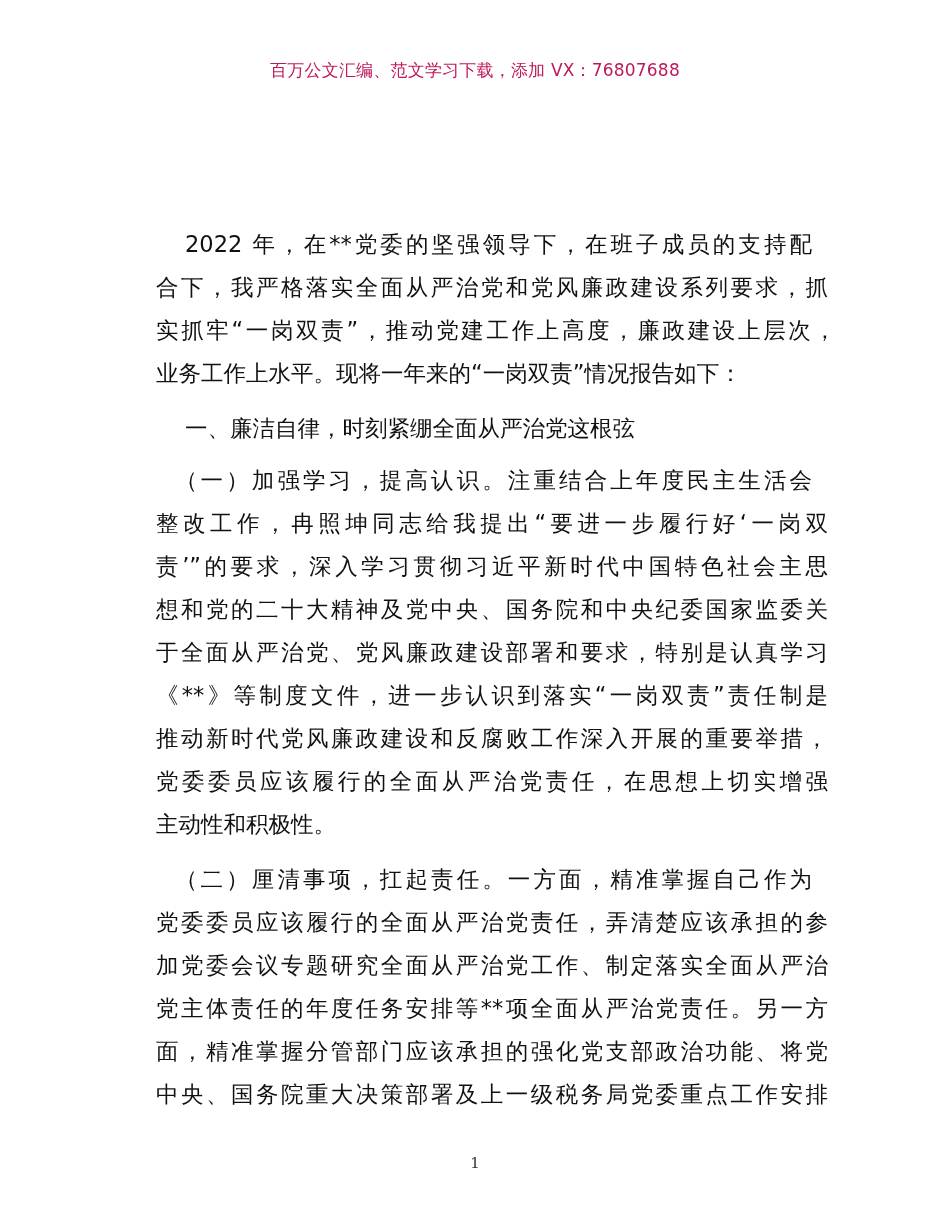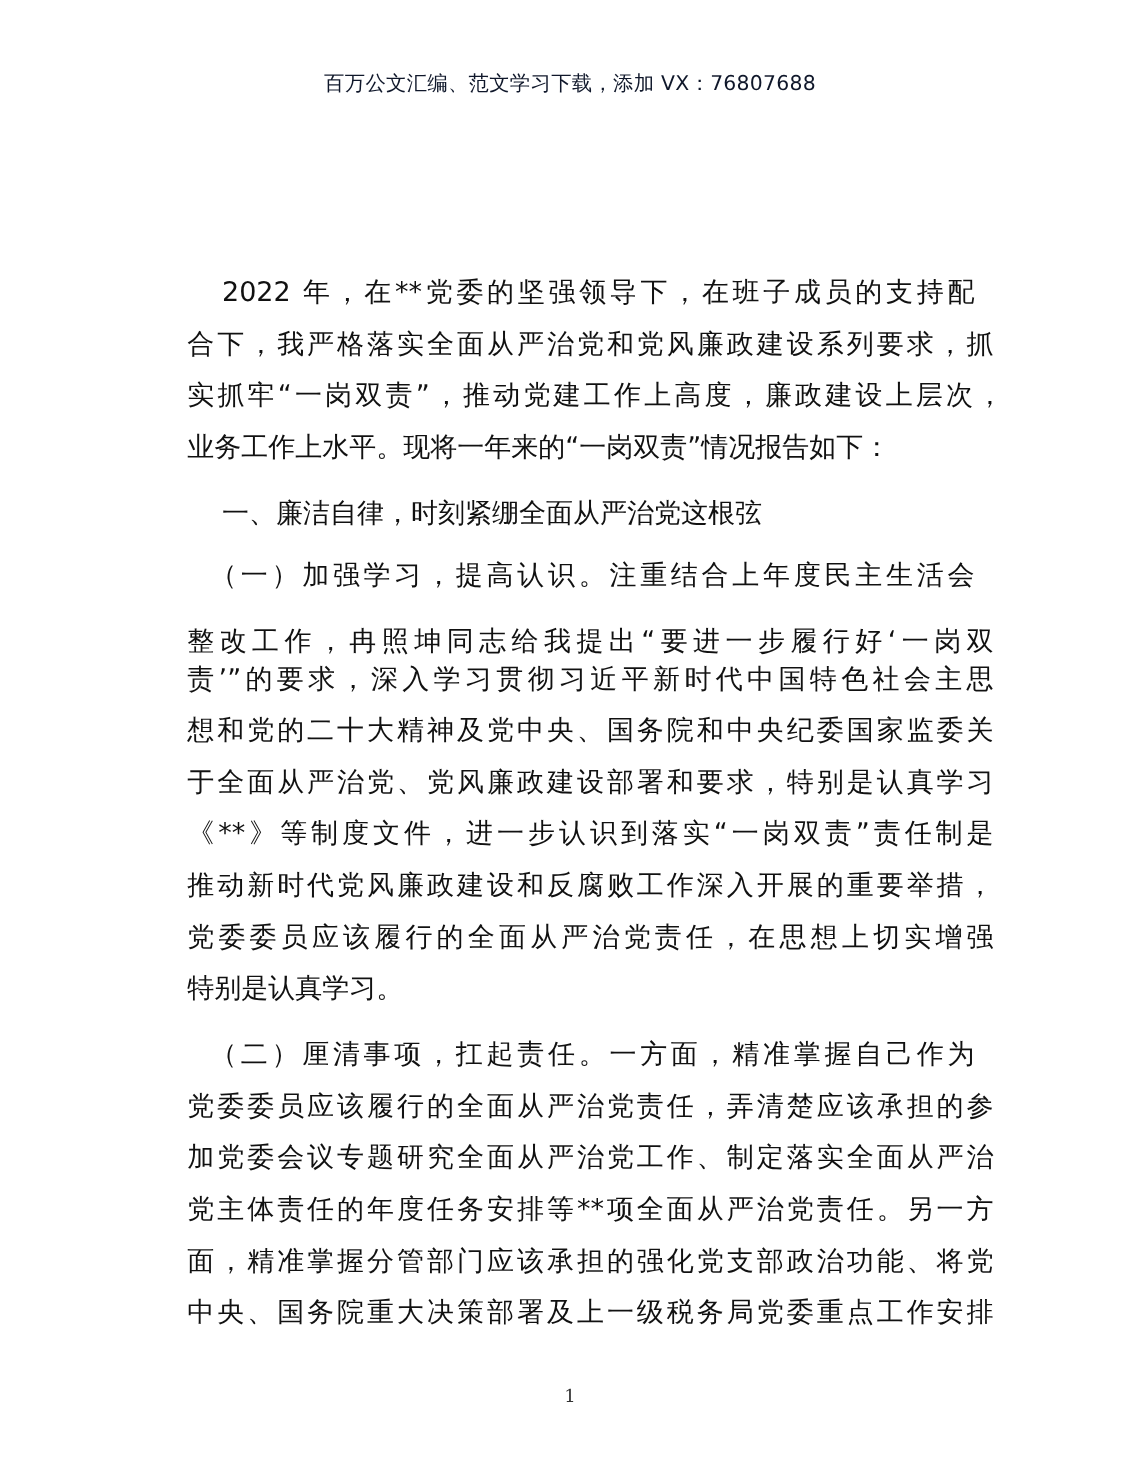--- a/index.html
+++ b/index.html
@@ -22,21 +22,21 @@
       background: #ffffff;
     }
     .watermark-header {
       position: absolute;
       top: 58px;
       left: 0;
       width: 950px;
       text-align: center;
       font-size: 17px;
       line-height: 24px;
-      color: #0f172a;
+      color: #be185d;
       letter-spacing: 0.2px;
     }
     .doc-title {
       position: absolute;
       top: 168px;
       left: 0;
       width: 950px;
       text-align: center;
       font-size: 28px;
       line-height: 40px;
@@ -83,28 +83,28 @@
 
   <div class="body-text" style="top:0;">
     <div class="line justify" style="top:228px; left:45px; width:627px;">2022 年，在**党委的坚强领导下，在班子成员的支持配</div>
     <div class="line justify" style="top:271px;">合下，我严格落实全面从严治党和党风廉政建设系列要求，抓</div>
     <div class="line justify" style="top:314px; width:680px;">实抓牢“一岗双责”，推动党建工作上高度，廉政建设上层次，</div>
     <div class="line" style="top:357px;">业务工作上水平。现将一年来的“一岗双责”情况报告如下：</div>
 
     <div class="line" style="top:412px; left:45px;">一、廉洁自律，时刻紧绷全面从严治党这根弦</div>
 
     <div class="line justify" style="top:464px; left:35px; width:637px;">（一）加强学习，提高认识。注重结合上年度民主生活会</div>
-    <div class="line justify" style="top:507px;margin-top:12px;">整改工作，冉照坤同志给我提出“要进一步履行好‘一岗双</div>
+    <div class="line justify" style="top:507px;">整改工作，冉照坤同志给我提出“要进一步履行好‘一岗双</div>
     <div class="line justify" style="top:550px;">责’”的要求，深入学习贯彻习近平新时代中国特色社会主思</div>
     <div class="line justify" style="top:593px;">想和党的二十大精神及党中央、国务院和中央纪委国家监委关</div>
     <div class="line justify" style="top:636px;">于全面从严治党、党风廉政建设部署和要求，特别是认真学习</div>
     <div class="line justify" style="top:679px;">《**》等制度文件，进一步认识到落实“一岗双责”责任制是</div>
     <div class="line justify" style="top:722px;">推动新时代党风廉政建设和反腐败工作深入开展的重要举措，</div>
     <div class="line justify" style="top:765px;">党委委员应该履行的全面从严治党责任，在思想上切实增强</div>
-    <div class="line" style="top:808px;">特别是认真学习。</div>
+    <div class="line" style="top:808px;">主动性和积极性。</div>
 
     <div class="line justify" style="top:863px; left:35px; width:637px;">（二）厘清事项，扛起责任。一方面，精准掌握自己作为</div>
     <div class="line justify" style="top:906px;">党委委员应该履行的全面从严治党责任，弄清楚应该承担的参</div>
     <div class="line justify" style="top:949px;">加党委会议专题研究全面从严治党工作、制定落实全面从严治</div>
     <div class="line justify" style="top:992px;">党主体责任的年度任务安排等**项全面从严治党责任。另一方</div>
     <div class="line justify" style="top:1035px;">面，精准掌握分管部门应该承担的强化党支部政治功能、将党</div>
     <div class="line justify" style="top:1078px;">中央、国务院重大决策部署及上一级税务局党委重点工作安排</div>
   </div>
 
   <div class="page-number">1</div>

